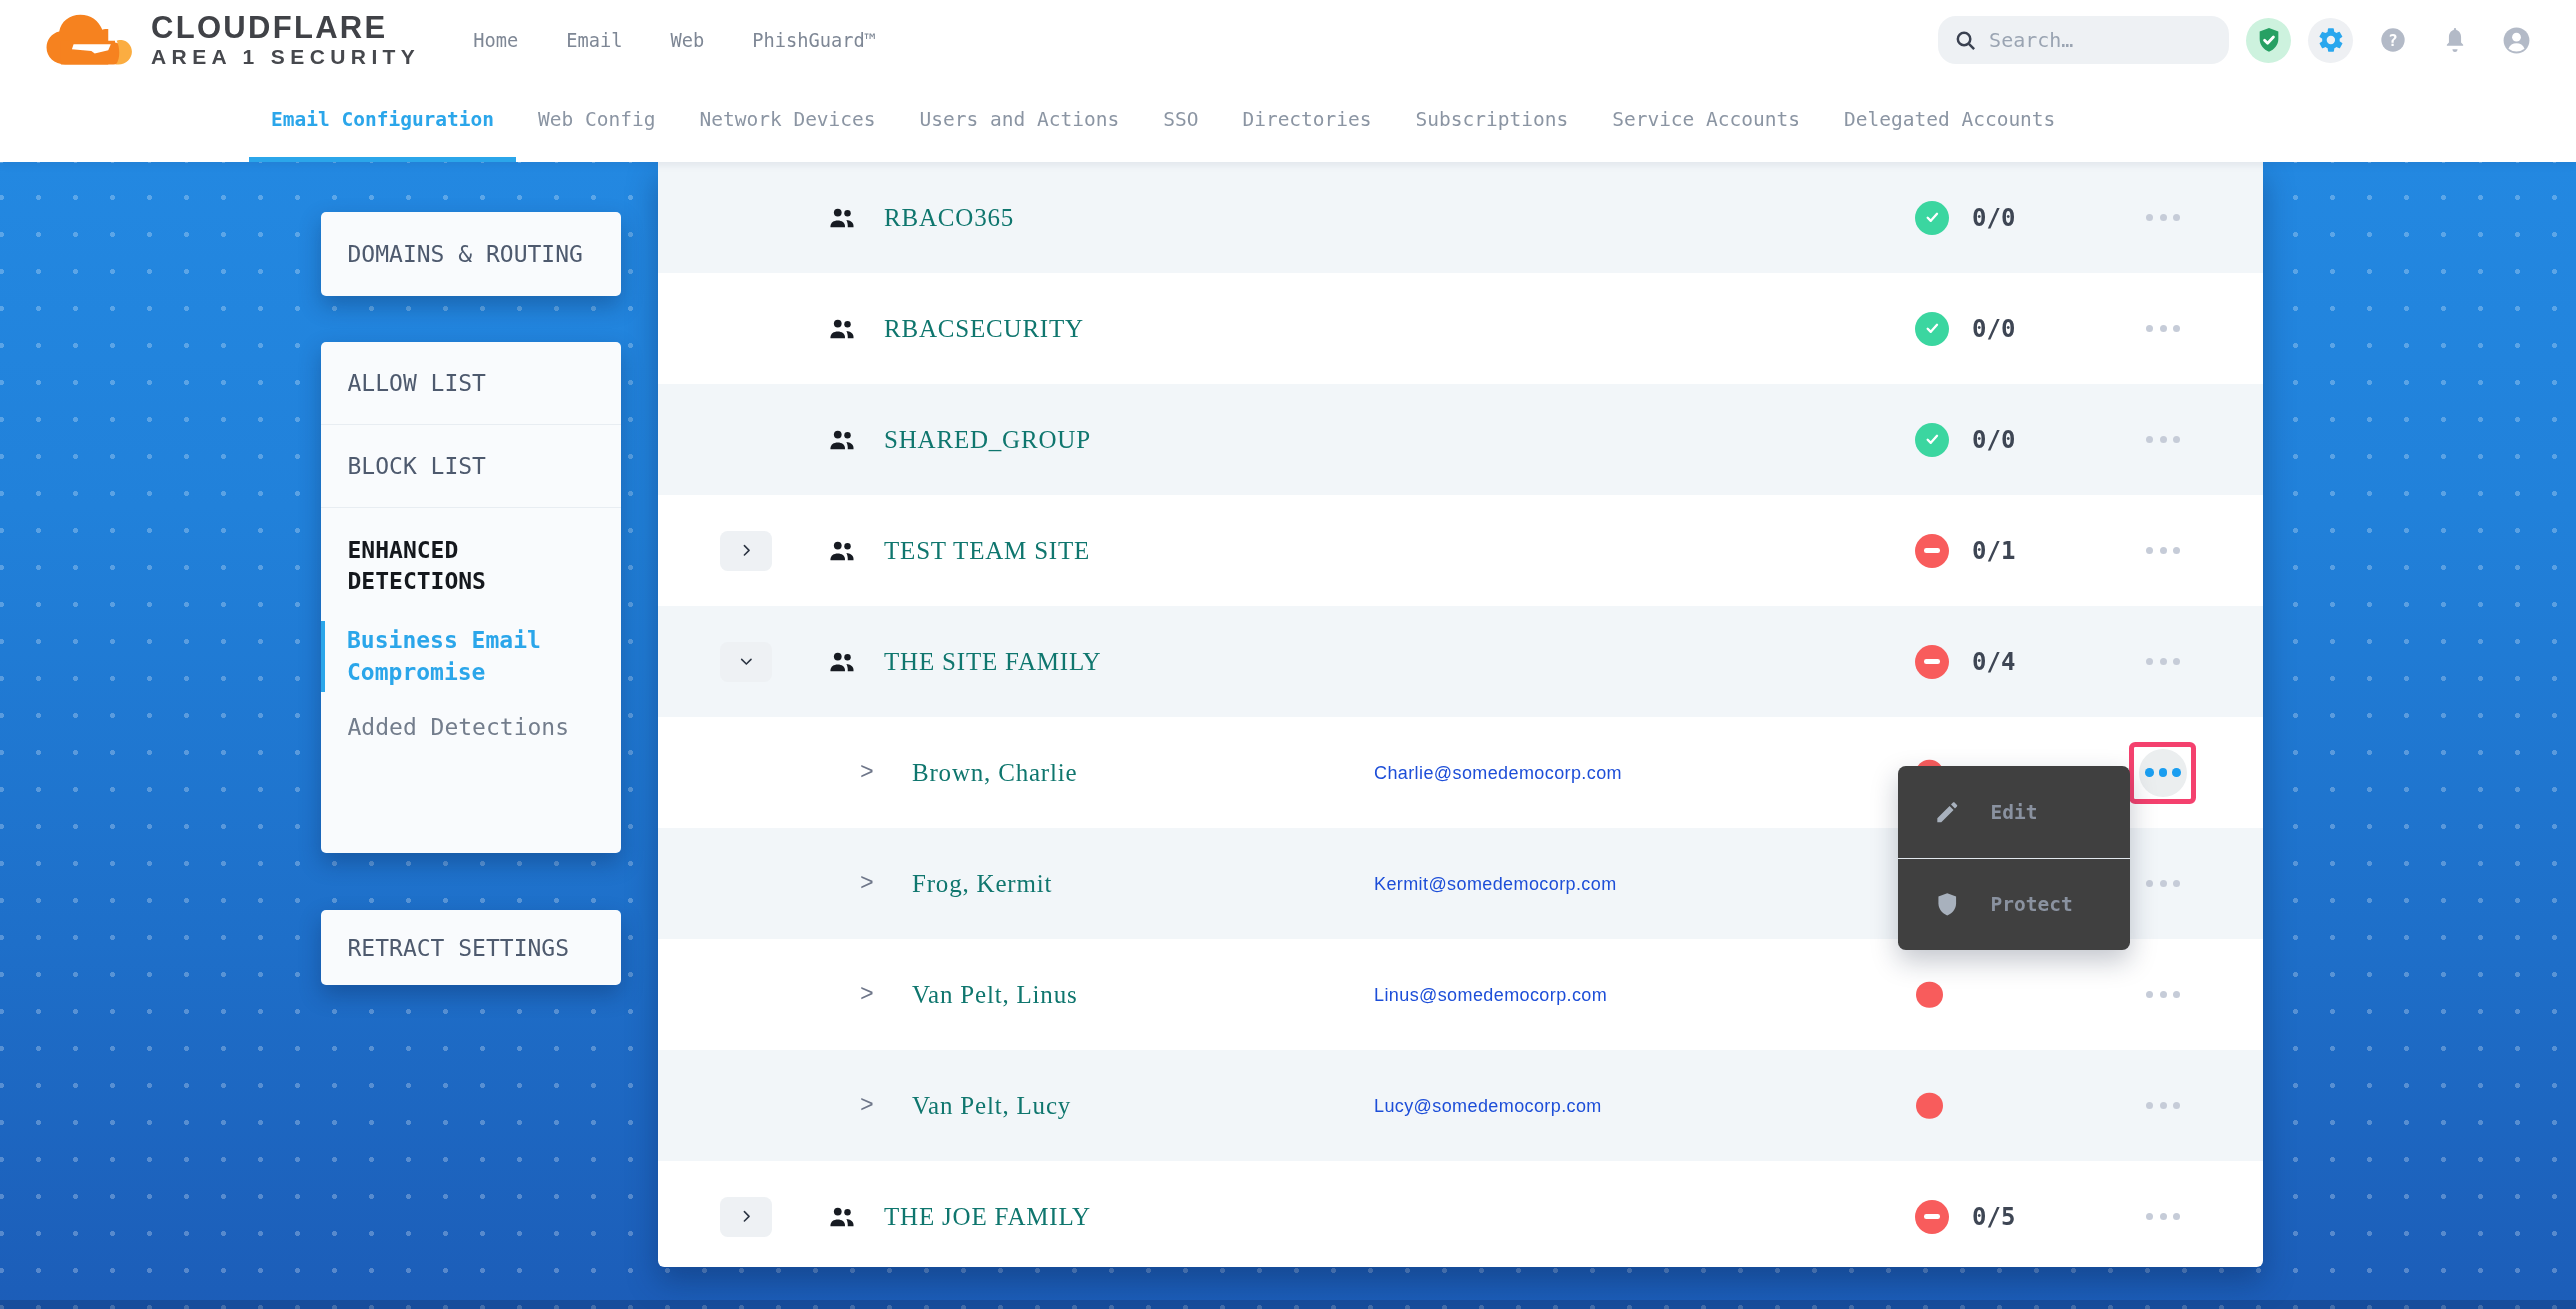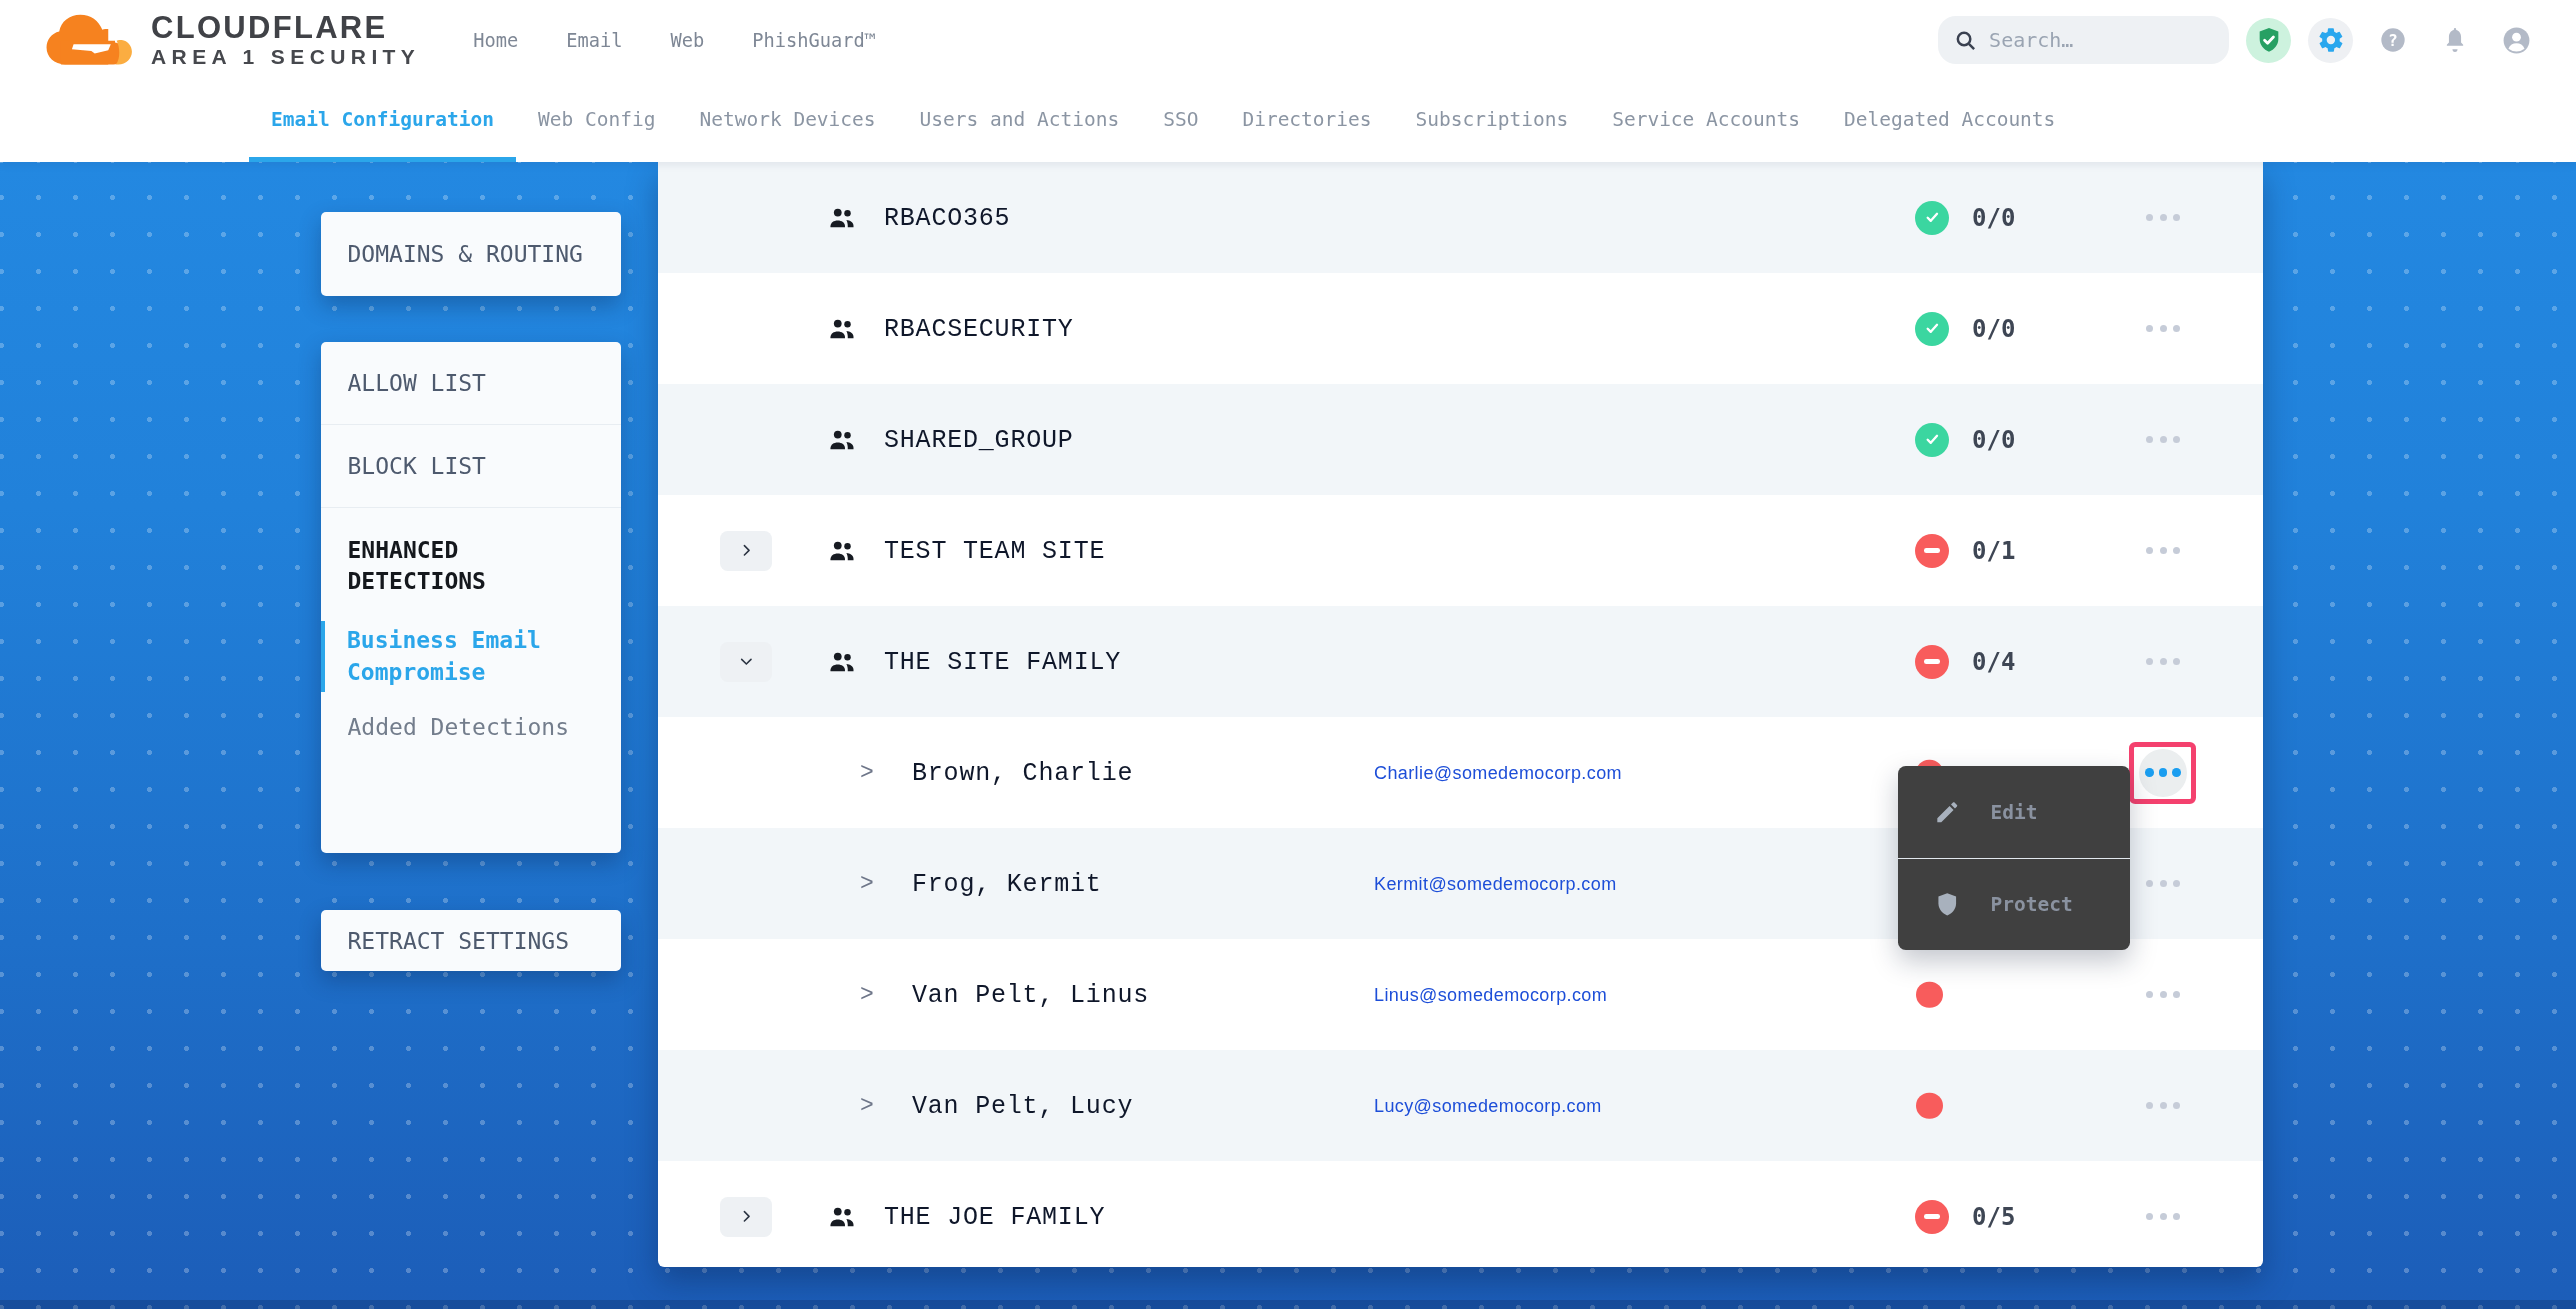--- a/index.html
+++ b/index.html
@@ -73,21 +73,21 @@
   }
 
   
   .side-card {
     position: absolute; left: 321px; width: 300px; background: #f9fbfd;
     border-radius: 5px; box-shadow: 0 9.3px 22px rgba(10,30,70,0.30);
     color: #4e5a6e; font-size: 23px;
   }
   .card-single { display: flex; align-items: center; padding: 0 26.5px; cursor: pointer; }
   .card1 { top: 50px; height: 84px; }
-  .card3 { top: 748px; height: 61px; }
+  .card3 { top: 748px; height: 75px; }
   .card2 { top: 180px; height: 511px; padding-bottom: 4.7px; }
   .side-item {
     height: 83px; display: flex; align-items: center; padding: 0 26.5px;
     border-bottom: 0.8px solid #e8edf2; cursor: pointer;
   }
   .enh-section { padding: 26.5px 26.5px 0 26.5px; }
   .enh-title { color: #15181d; font-weight: bold; line-height: 1.38; }
   .enh-sub {
     margin: 23px 0 0 -26.5px; padding: 3.1px 0 3.1px 22px; line-height: 1.4;
     color: #2ba6ea; font-weight: bold; border-left: 4.7px solid #2ba6ea; cursor: pointer;
@@ -104,21 +104,21 @@
   .row.alt { background: #f2f6f9; }
   .expand {
     position: absolute; left: 62px; top: 50%; transform: translateY(-50%);
     width: 52px; height: 40px; border-radius: 7.8px; background: #eef1f4;
     border: none; cursor: pointer; display: flex; align-items: center; justify-content: center;
   }
   .gicon { position: absolute; left: 826px; top: 50%; transform: translateY(-50%); display: flex; }
   .row .gicon { left: 169px; }
   .rname {
     position: absolute; left: 226px; top: 50%; transform: translateY(-50%);
-    font-family: Liberation Mono, monospace; font-size: 25px; color: #0f172a; letter-spacing: 0.8px;
+    font-family: Liberation Serif, serif; font-size: 25px; color: #0f766e; letter-spacing: 0.8px;
     white-space: nowrap;
   }
   .caret {
     position: absolute; left: 202px; top: 50%; transform: translateY(-50%);
     font-family: "Liberation Mono", monospace; font-size: 23px; color: #6e7689;
   }
   .cname { left: 254px; }
   .email {
     position: absolute; left: 716px; top: 50%; transform: translateY(-50%);
     font-family: Liberation Sans, sans-serif; font-size: 18px; color: #1d4ed8; letter-spacing: 0.4px;

